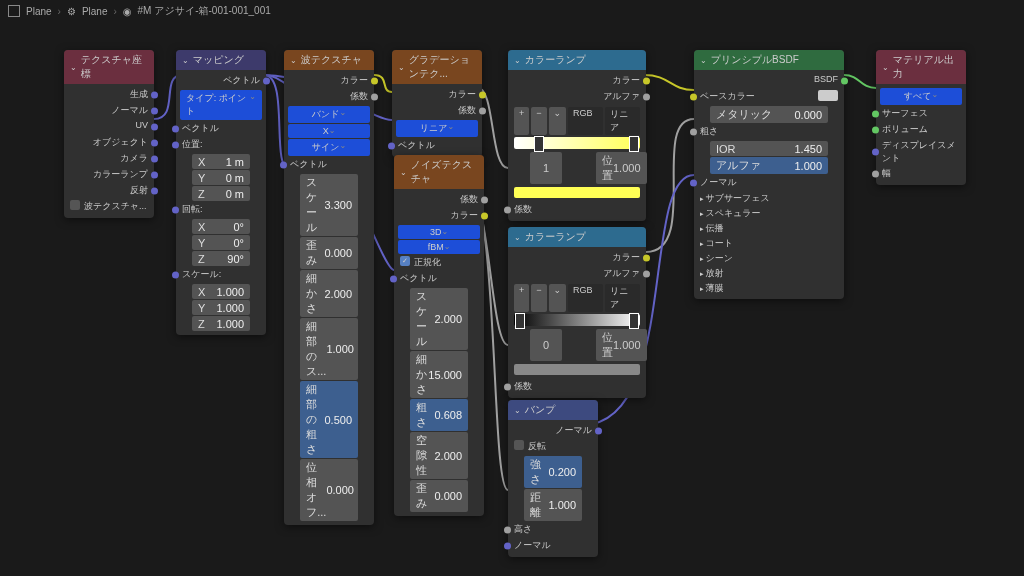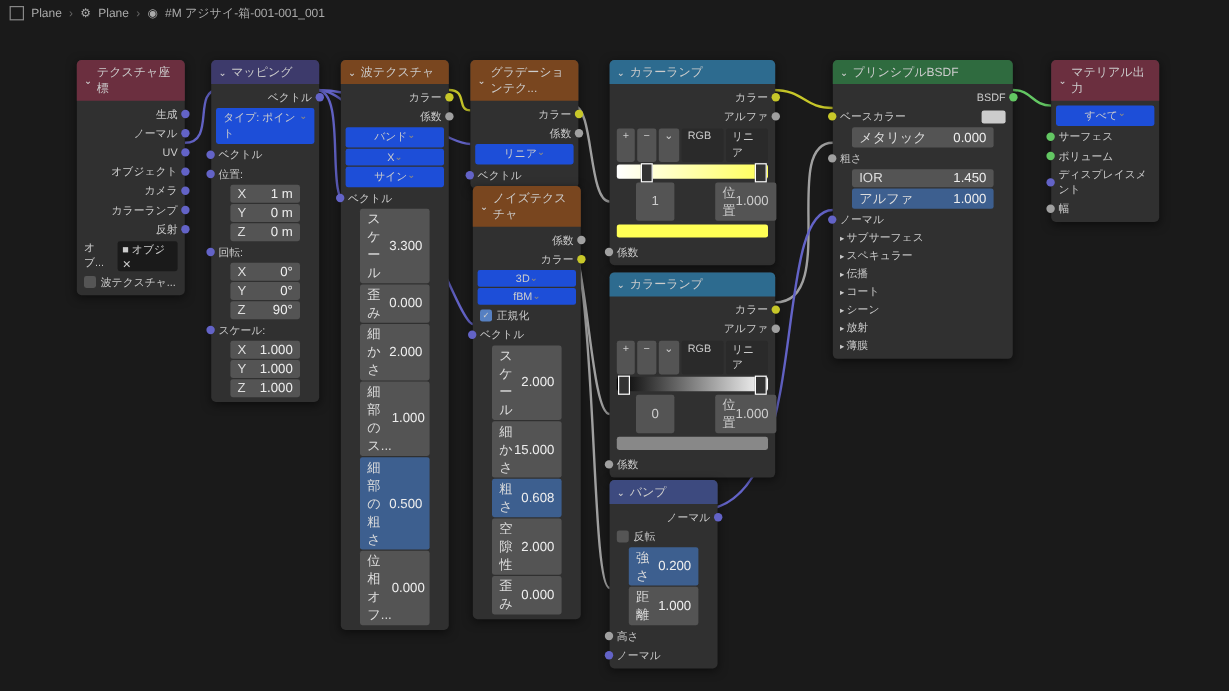--- a/index.html
+++ b/index.html
@@ -11,21 +11,21 @@
 .node .hdr{padding:3px 6px;border-radius:4px 4px 0 0;display:flex;align-items:center;gap:4px;font-size:10px}
 .node .hdr .chev{font-size:8px}
 .hdr-red{background:#6b2f3f}
 .hdr-purple{background:#3d3a6b}
 .hdr-orange{background:#79461f}
 .hdr-blue{background:#2d6b8f}
 .hdr-green{background:#2f6b3f}
 .hdr-darkred{background:#6b2f3f}
 .hdr-navy{background:#3d4a7f}
 .node .body{padding:3px 0}
-.row{display:flex;justify-content:space-between;align-items:center;padding:1px 6px;font-size:9px;min-height:14px;position:relative}
+.row{display:flex;justify-content:space-between;padding:1px 6px;font-size:9px;min-height:14px;position:relative}
 .row.right{justify-content:flex-end}
 .row.left{justify-content:flex-start}
 .field{background:#545454;border-radius:2px;margin:1px 16px;padding:1px 6px;display:flex;justify-content:space-between;font-size:11px;min-height:13px;align-items:center}
 .field.blue{background:#3d5f8f}
 .field .lbl{color:#ddd}
 .field .val{color:#eee}
 .dropdown{background:#1d4ed8;border-radius:2px;margin:1px 4px;padding:2px 6px;display:flex;justify-content:center;font-size:9px}
 .dropdown::after{content:"⌄";color:#888;font-size:8px}
 .sock{width:7px;height:7px;border-radius:50%;position:absolute;top:50%;transform:translateY(-50%)}
 .sock.out{right:-4px}
@@ -107,24 +107,20 @@
           <span class="sock out vec"></span>
         </div>
     <div class="row right">
           <span>カラーランプ</span>
           <span class="sock out vec"></span>
         </div>
     <div class="row right">
           <span>反射</span>
           <span class="sock out vec"></span>
         </div>
-    <div class="row" style="gap:4px">
-          <span>オブ...</span>
-          <span style="background:#1a1a1a;padding:1px 4px;border-radius:2px">■ オブジ ✕</span>
-        </div>
     <div class="row left">
           <span class="checkbox"></span>
           <span>波テクスチャ...</span>
         </div>
   </div>
 </div>
 
 <div class="node" style="left:176px;top:30px;width:88px">
   <div class="hdr hdr-purple">
         <span class="chev">⌄</span>

